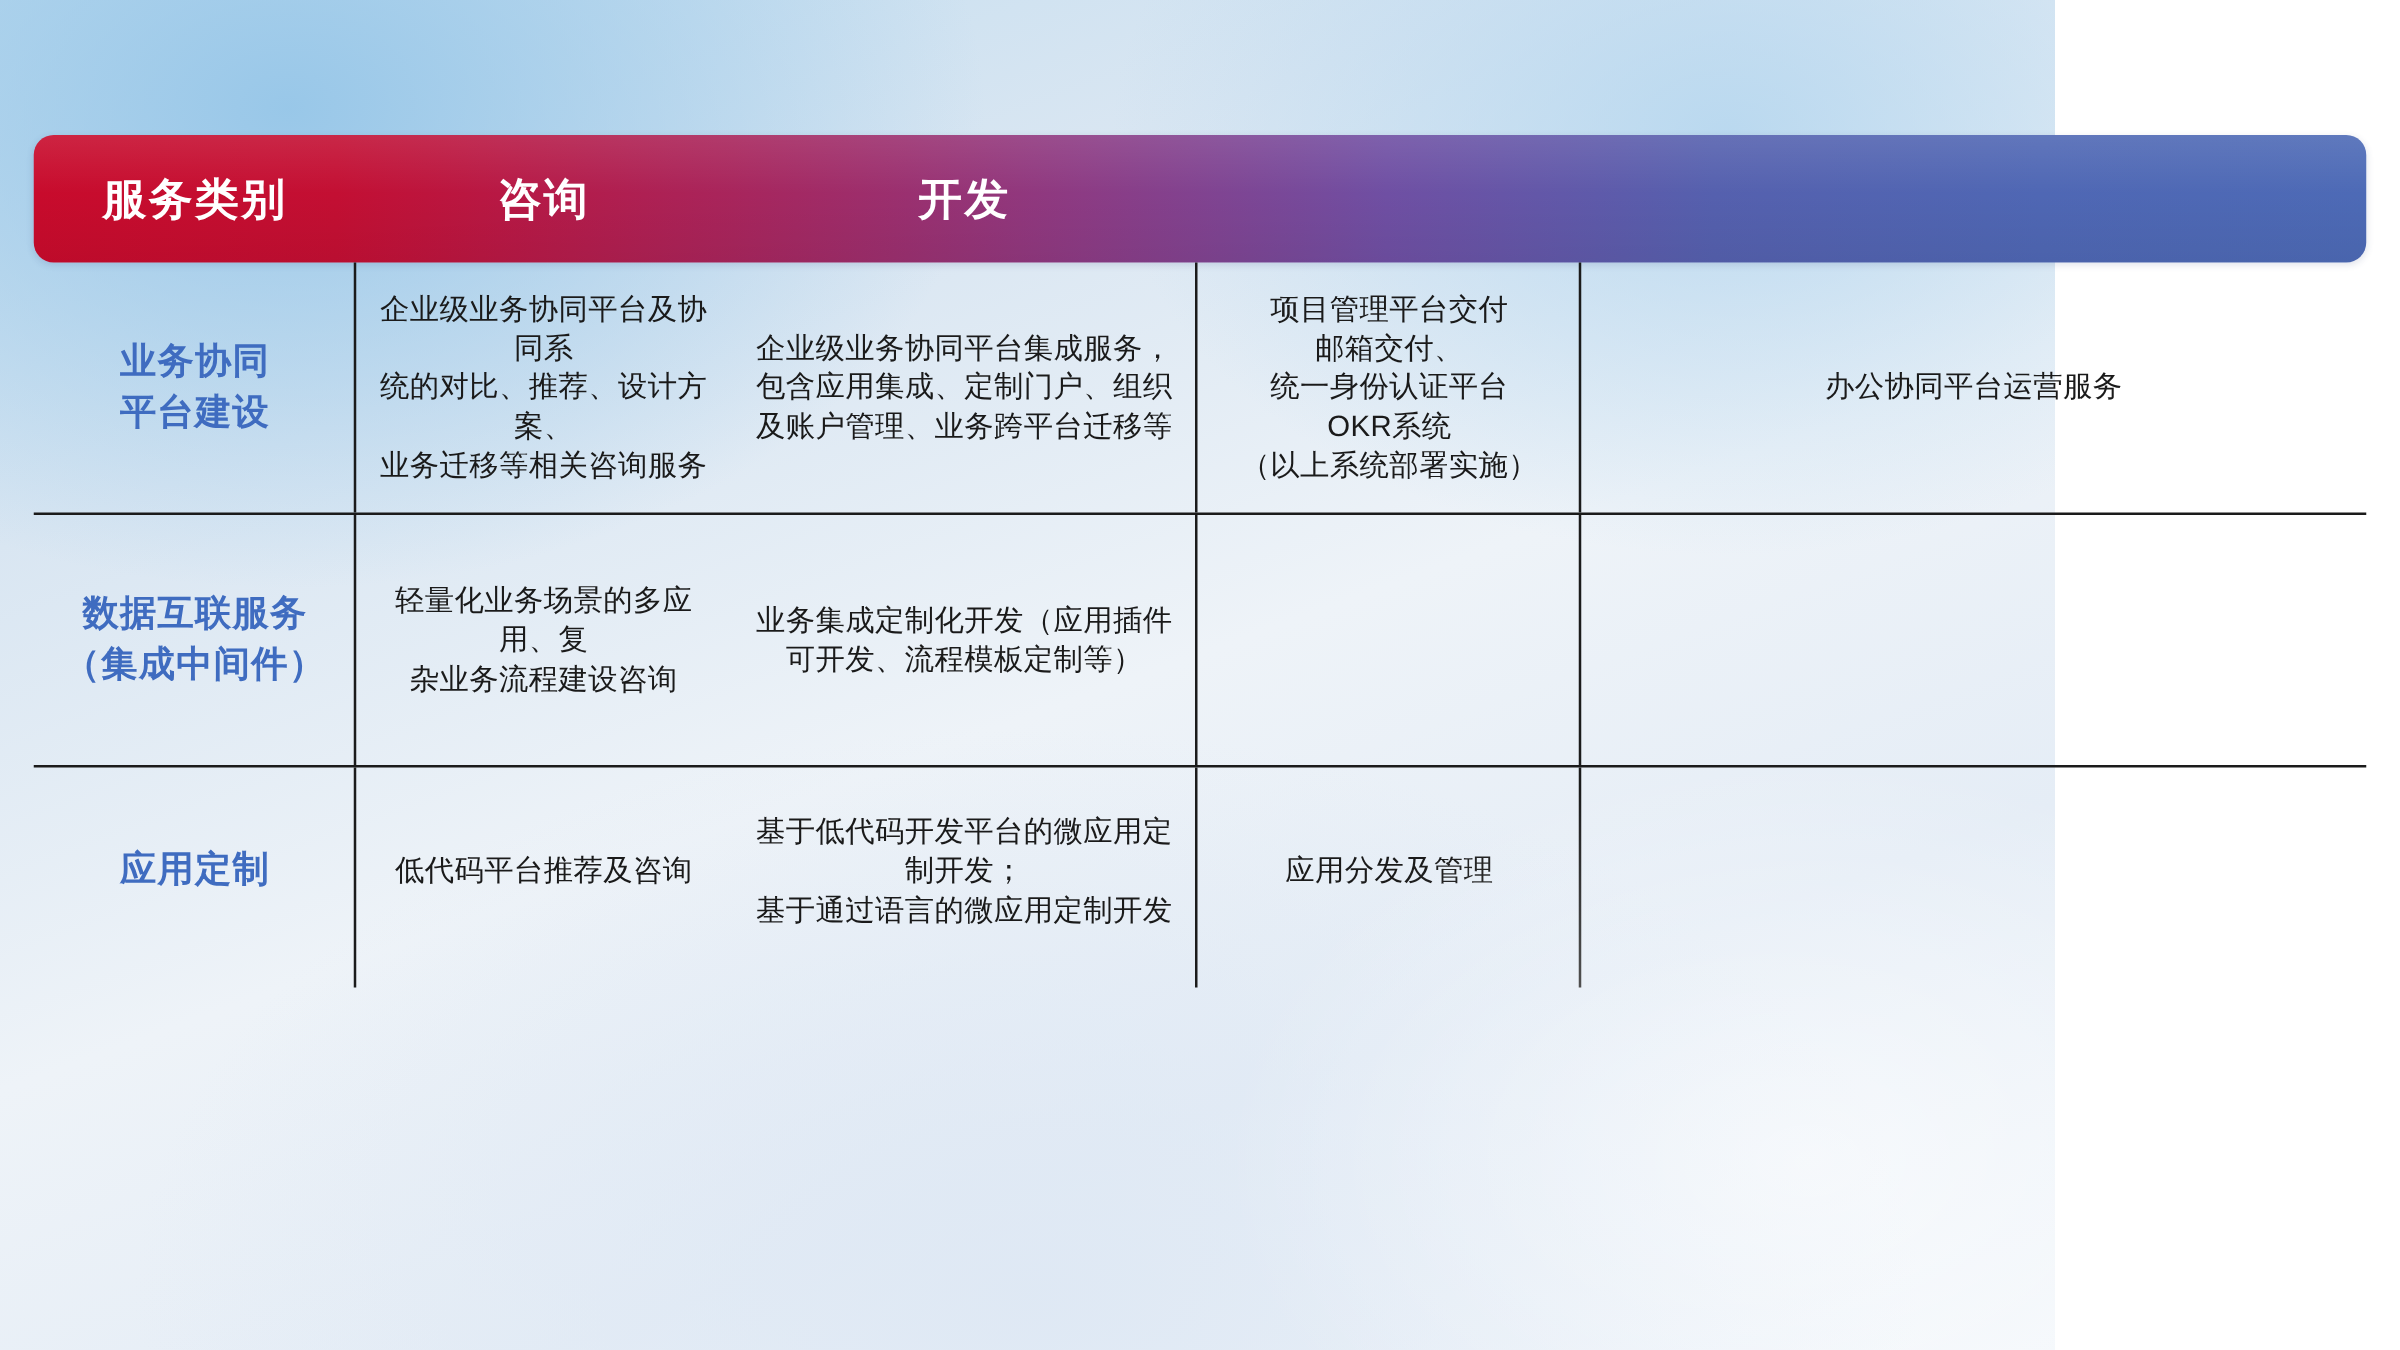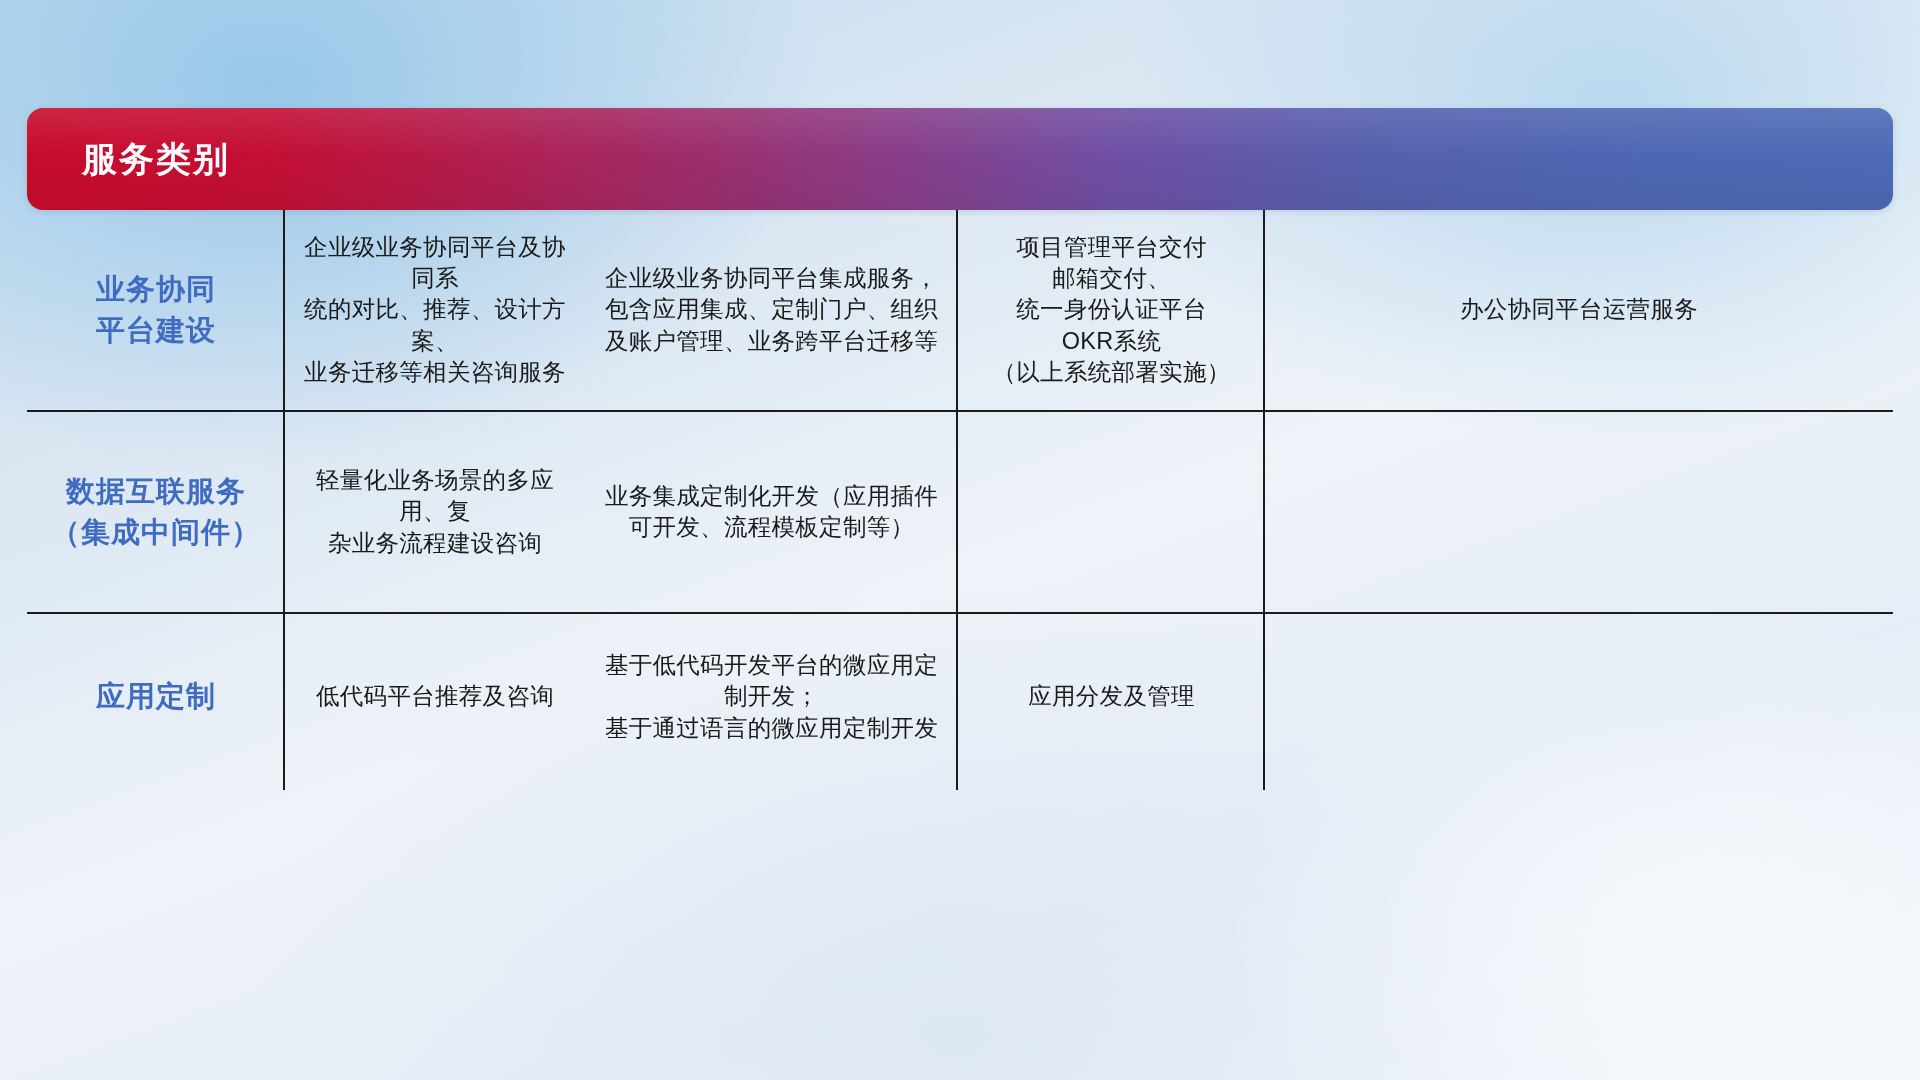--- a/index.html
+++ b/index.html
@@ -10,21 +10,21 @@
     width: 1920px;
     height: 1080px;
     overflow: hidden;
     font-family: "Liberation Sans", "DejaVu Sans", sans-serif;
     background: #ffffff;
   }
 
   
   .slide {
     position: relative;
-    width: 1920px;
+    width: 1644px;
     height: 1080px;
     background:
       radial-gradient(ellipse 900px 620px at 14% 8%,  rgba(150,198,232,0.95) 0%, rgba(150,198,232,0.0) 62%),
       radial-gradient(ellipse 820px 560px at 84% 10%, rgba(176,212,238,0.80) 0%, rgba(176,212,238,0.0) 60%),
       radial-gradient(ellipse 1100px 700px at 50% 96%, rgba(222,232,244,0.95) 0%, rgba(222,232,244,0.0) 65%),
       linear-gradient(160deg, #bfdcef 0%, #d9e6f2 26%, #eef3f8 52%, #e5edf6 74%, #f3f7fb 100%);
     box-sizing: border-box;
   }
   .slide::after {
     
@@ -145,20 +145,22 @@
 </style>
 </head>
 <body>
 
 <div class="slide">
 
   <div class="table-wrap">
 
     <div class="thead">
       <div class="th c-cat">服务类别</div>
+      <div class="th c-cons">咨询</div>
+      <div class="th c-dev">开发</div>
     </div>
 
     <div class="tbody">
 
       <div class="trow r1">
         <div class="td cat c-cat rule-right">
           <span class="cell-text">业务协同
 平台建设</span>
         </div>
         <div class="td c-cons">

